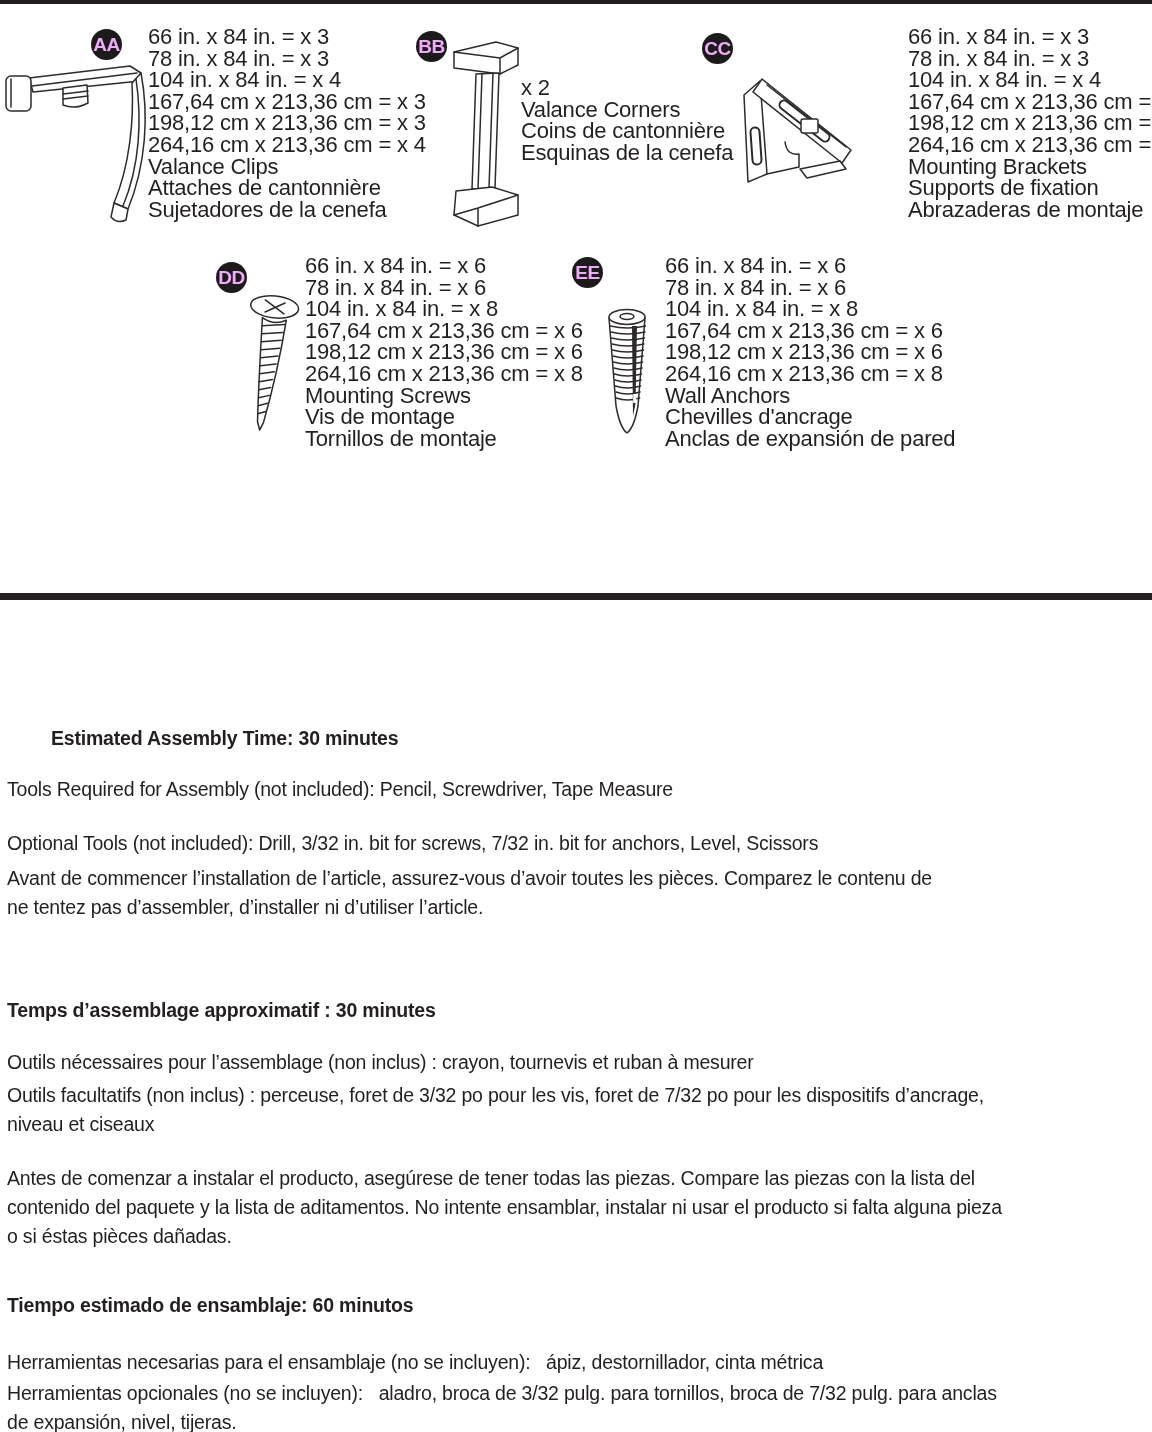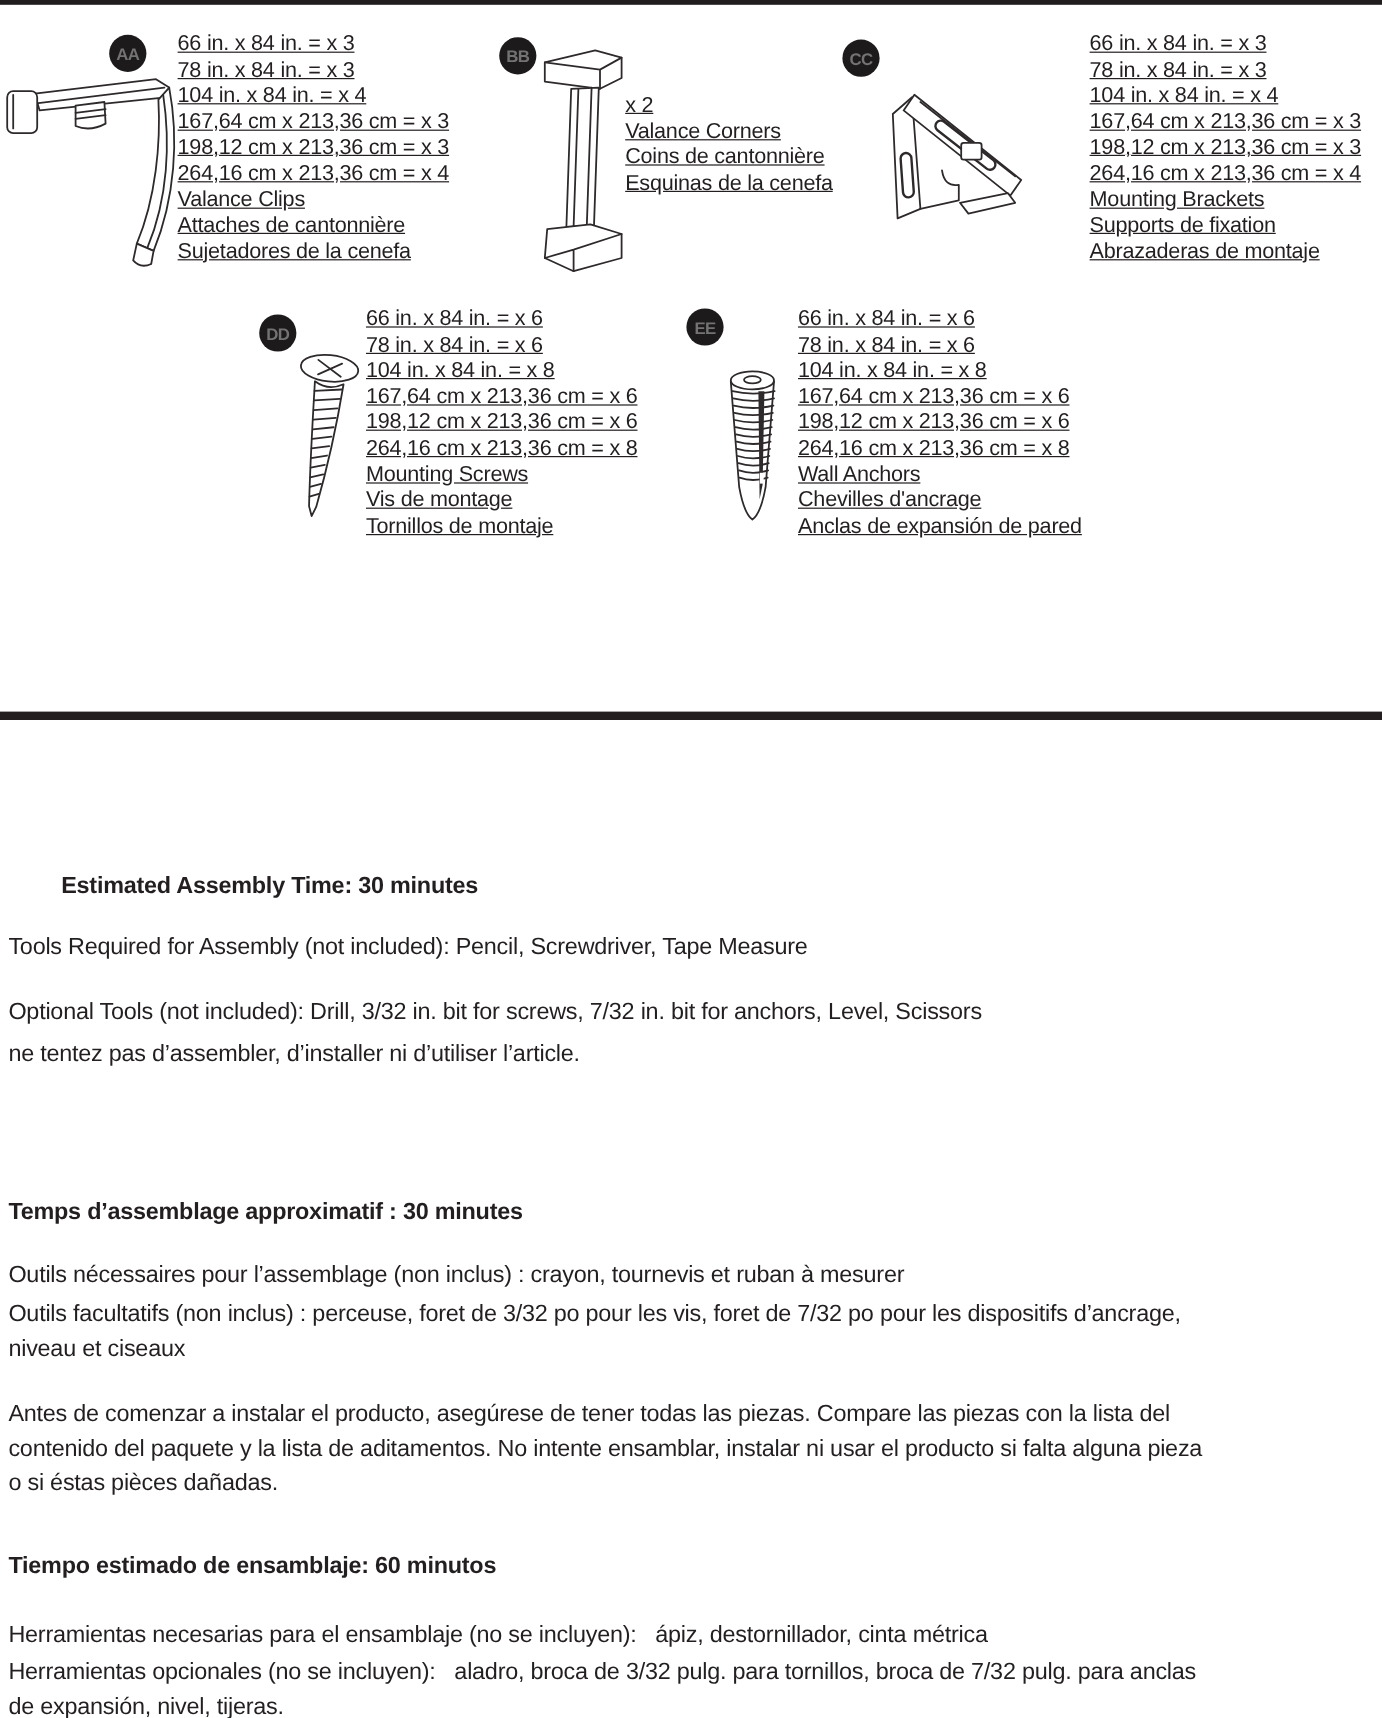--- a/index.html
+++ b/index.html
@@ -5,24 +5,24 @@
   html,body{margin:0;padding:0;background:#888;}
   .page{
     position:relative;width:1152px;height:1432px;background:#ffffff;
     font-family:"Liberation Sans","DejaVu Sans",sans-serif;color:#231f20;
     overflow:hidden;margin:0 auto;
   }
   .top-rule{position:absolute;left:0;top:0;width:1152px;height:4px;background:#211d1e;}
   .divider{position:absolute;left:0;top:593px;width:1152px;height:7px;background:#231f20;}
   .badge{
     position:absolute;width:31px;height:31px;border-radius:50%;background:#1d1a1b;
-    color:#737373;font-weight:700;font-size:14px;letter-spacing:-0.5px;
+    color:#f0abfc;font-weight:700;font-size:19px;letter-spacing:-0.5px;
     display:flex;align-items:center;justify-content:center;
   }
-  .part-lines{position:absolute;font-size:18px;line-height:21.6px;letter-spacing:-0.2px;white-space:pre;text-decoration:underline;}
+  .part-lines{position:absolute;font-size:22px;line-height:21.6px;letter-spacing:-0.2px;white-space:pre;}
   .part-svg{position:absolute;}
   .ip{position:absolute;left:7px;font-size:19.5px;line-height:29px;letter-spacing:-0.2px;white-space:pre;}
   .ip.bold{font-weight:700;}
   svg .ln{fill:none;stroke:#2e2a2b;stroke-width:1.5;stroke-linejoin:round;stroke-linecap:round;}
   svg .fl{fill:#ffffff;stroke:#2e2a2b;stroke-width:1.5;stroke-linejoin:round;stroke-linecap:round;}
   svg .slotdark{fill:none;stroke:#2e2a2b;stroke-width:11;stroke-linecap:round;}
   svg .slotwhite{fill:none;stroke:#ffffff;stroke-width:7;stroke-linecap:round;}
 </style>
 </head>
 <body>
@@ -108,21 +108,21 @@
   </section>
 
   <div class="divider"></div>
 
   <section>
 
     <p class="ip bold" style="top:704px;margin-left:44px;">Estimated Assembly Time: 30 minutes</p>
     <p class="ip" style="top:755px;">Tools Required for Assembly (not included): Pencil, Screwdriver, Tape Measure</p>
     <p class="ip" style="top:809px;">Optional Tools (not included): Drill, 3/32 in. bit for screws, 7/32 in. bit for anchors, Level, Scissors</p>
 
-    <div class="ip" style="top:864px;"><div>ne tentez pas d’assembler, d’installer ni d’utiliser l’article.</div></div>
+    <div class="ip" style="top:864px;"><div>Avant de commencer l’installation de l’article, assurez-vous d’avoir toutes les pièces. Comparez le contenu de</div><div>ne tentez pas d’assembler, d’installer ni d’utiliser l’article.</div></div>
     <p class="ip bold" style="top:976px;">Temps d’assemblage approximatif : 30 minutes</p>
     <p class="ip" style="top:1028px;text-align:center;">Outils nécessaires pour l’assemblage (non inclus) : crayon, tournevis et ruban à mesurer</p>
     <div class="ip" style="top:1081px;"><div>Outils facultatifs (non inclus) : perceuse, foret de 3/32 po pour les vis, foret de 7/32 po pour les dispositifs d’ancrage,</div><div>niveau et ciseaux</div></div>
 
     <div class="ip" style="top:1164px;"><div>Antes de comenzar a instalar el producto, asegúrese de tener todas las piezas. Compare las piezas con la lista del</div><div>contenido del paquete y la lista de aditamentos. No intente ensamblar, instalar ni usar el producto si falta alguna pieza</div><div>o si éstas pièces dañadas.</div></div>
     <p class="ip bold" style="top:1271px;">Tiempo estimado de ensamblaje: 60 minutos</p>
     <p class="ip" style="top:1328px;">Herramientas necesarias para el ensamblaje (no se incluyen):   ápiz, destornillador, cinta métrica</p>
     <div class="ip" style="top:1379px;"><div>Herramientas opcionales (no se incluyen):   aladro, broca de 3/32 pulg. para tornillos, broca de 7/32 pulg. para anclas</div><div>de expansión, nivel, tijeras.</div></div>
 
   </section>

